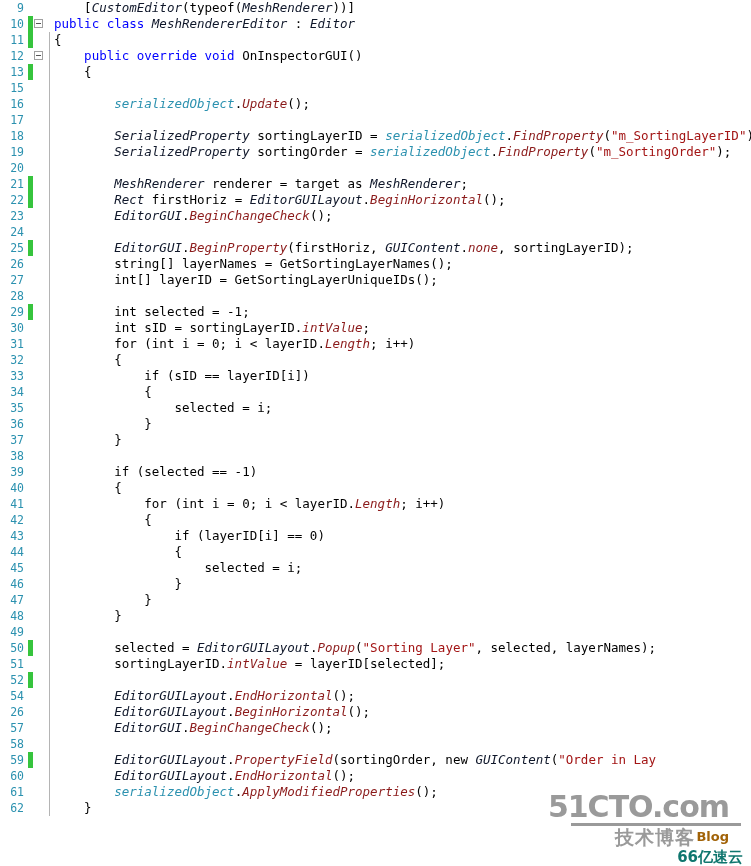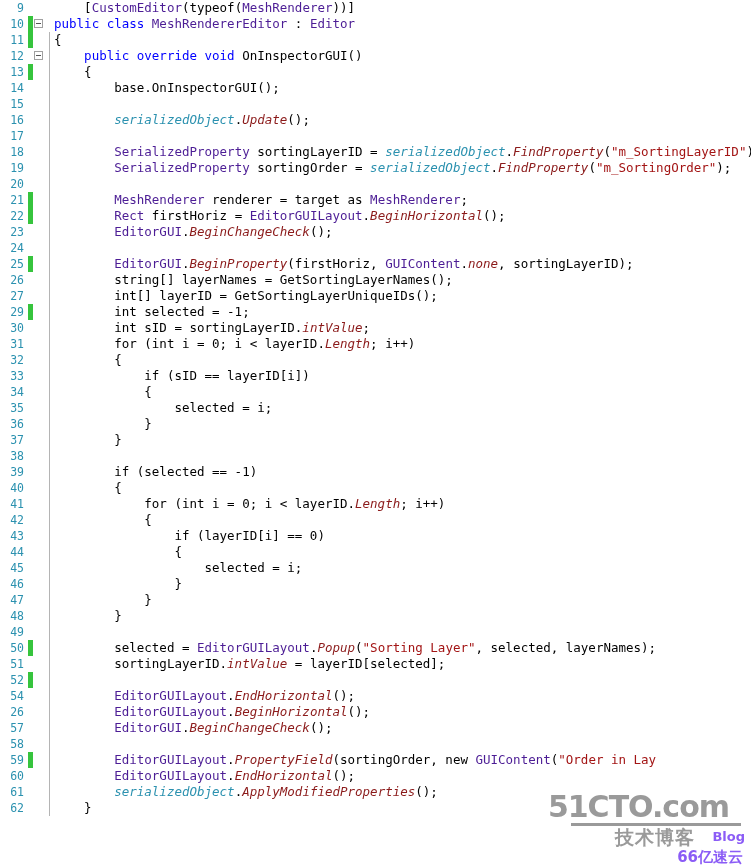--- a/index.html
+++ b/index.html
@@ -95,21 +95,21 @@
     padding-left: 4px;
     font-size: 12.5px;
     line-height: 16px;
     color: #000000;
     font-family: "DejaVu Sans Mono", "Liberation Mono", monospace;
     letter-spacing: 0px;
   }
 
   
   .kw   { color: #0000ff; text-align: center; }
-  .typ  { color: #4c1d95; }
+  .typ  { color: #0f172a; font-style: italic; }
   .mth  { color: #8b1a1a; font-style: italic; text-align: center; }
   .obj  { color: #2b91af; font-style: italic; }
   .str  { color: #a31515; }
   .pln  { color: #000000; }
 
   
   #watermark {
     position: absolute;
     right: 4px;
     bottom: 2px;
@@ -143,63 +143,63 @@
     top: 34px;
     font-family: "DejaVu Sans", "Liberation Sans", sans-serif;
     font-weight: bold;
     font-size: 19px;
     color: #9a9a9a;
     line-height: 22px;
     letter-spacing: 1px;
   }
   .wm-blog {
     position: absolute;
-    right: 2px;
+    right: 18px;
     top: 37px;
     font-family: "DejaVu Sans", "Liberation Sans", sans-serif;
     font-weight: bold;
     font-size: 13px;
-    color: #8b5cf6;
+    color: #a16207;
     line-height: 16px;
   }
   .wm-yun {
     position: absolute;
     right: 4px;
     top: 57px;
     font-family: "DejaVu Sans", "Liberation Sans", sans-serif;
     font-weight: bold;
     font-size: 15px;
-    color: #8b5cf6;
+    color: #0f766e;
     line-height: 17px;
   }
 </style>
 </head>
 <body>
 
 <div id="editor">
   <div id="lines">
       <div class="code-line"><div class="gutter-num">9</div><div class="change-bar"></div><div class="fold-col"></div><div class="indent-guide blank"></div><div class="code-text"><span class="pln">    [</span><span class="typ">CustomEditor</span><span class="pln">(typeof(</span><span class="typ">MeshRenderer</span><span class="pln">))]</span></div></div>
       <div class="code-line"><div class="gutter-num">10</div><div class="change-bar changed"></div><div class="fold-col"><div class="fold-box"></div></div><div class="indent-guide blank"></div><div class="code-text"><span class="kw">public class </span><span class="typ">MeshRendererEditor</span><span class="pln"> : </span><span class="typ">Editor</span></div></div>
       <div class="code-line"><div class="gutter-num">11</div><div class="change-bar changed"></div><div class="fold-col"></div><div class="indent-guide"></div><div class="code-text"><span class="pln">{</span></div></div>
       <div class="code-line"><div class="gutter-num">12</div><div class="change-bar"></div><div class="fold-col"><div class="fold-box"></div></div><div class="indent-guide"></div><div class="code-text"><span class="kw">    public override void </span><span class="pln">OnInspectorGUI()</span></div></div>
       <div class="code-line"><div class="gutter-num">13</div><div class="change-bar changed"></div><div class="fold-col"></div><div class="indent-guide"></div><div class="code-text"><span class="pln">    {</span></div></div>
-      <div class="code-line"><div class="gutter-num">14</div><div class="change-bar"></div><div class="fold-col"></div><div class="indent-guide"></div><div class="code-text"><span class="pln">        base.OnInspectorGUI();</span></div></div>
       <div class="code-line"><div class="gutter-num">15</div><div class="change-bar"></div><div class="fold-col"></div><div class="indent-guide"></div><div class="code-text"></div></div>
       <div class="code-line"><div class="gutter-num">16</div><div class="change-bar"></div><div class="fold-col"></div><div class="indent-guide"></div><div class="code-text"><span class="pln">        </span><span class="obj">serializedObject</span><span class="pln">.</span><span class="mth">Update</span><span class="pln">();</span></div></div>
       <div class="code-line"><div class="gutter-num">17</div><div class="change-bar"></div><div class="fold-col"></div><div class="indent-guide"></div><div class="code-text"></div></div>
       <div class="code-line"><div class="gutter-num">18</div><div class="change-bar"></div><div class="fold-col"></div><div class="indent-guide"></div><div class="code-text"><span class="pln">        </span><span class="typ">SerializedProperty</span><span class="pln"> sortingLayerID = </span><span class="obj">serializedObject</span><span class="pln">.</span><span class="mth">FindProperty</span><span class="pln">(</span><span class="str">"m_SortingLayerID"</span><span class="pln">);</span></div></div>
       <div class="code-line"><div class="gutter-num">19</div><div class="change-bar"></div><div class="fold-col"></div><div class="indent-guide"></div><div class="code-text"><span class="pln">        </span><span class="typ">SerializedProperty</span><span class="pln"> sortingOrder = </span><span class="obj">serializedObject</span><span class="pln">.</span><span class="mth">FindProperty</span><span class="pln">(</span><span class="str">"m_SortingOrder"</span><span class="pln">);</span></div></div>
       <div class="code-line"><div class="gutter-num">20</div><div class="change-bar"></div><div class="fold-col"></div><div class="indent-guide"></div><div class="code-text"></div></div>
       <div class="code-line"><div class="gutter-num">21</div><div class="change-bar changed"></div><div class="fold-col"></div><div class="indent-guide"></div><div class="code-text"><span class="pln">        </span><span class="typ">MeshRenderer</span><span class="pln"> renderer = target as </span><span class="typ">MeshRenderer</span><span class="pln">;</span></div></div>
       <div class="code-line"><div class="gutter-num">22</div><div class="change-bar changed"></div><div class="fold-col"></div><div class="indent-guide"></div><div class="code-text"><span class="pln">        </span><span class="typ">Rect</span><span class="pln"> firstHoriz = </span><span class="typ">EditorGUILayout</span><span class="pln">.</span><span class="mth">BeginHorizontal</span><span class="pln">();</span></div></div>
       <div class="code-line"><div class="gutter-num">23</div><div class="change-bar"></div><div class="fold-col"></div><div class="indent-guide"></div><div class="code-text"><span class="pln">        </span><span class="typ">EditorGUI</span><span class="pln">.</span><span class="mth">BeginChangeCheck</span><span class="pln">();</span></div></div>
       <div class="code-line"><div class="gutter-num">24</div><div class="change-bar"></div><div class="fold-col"></div><div class="indent-guide"></div><div class="code-text"></div></div>
       <div class="code-line"><div class="gutter-num">25</div><div class="change-bar changed"></div><div class="fold-col"></div><div class="indent-guide"></div><div class="code-text"><span class="pln">        </span><span class="typ">EditorGUI</span><span class="pln">.</span><span class="mth">BeginProperty</span><span class="pln">(firstHoriz, </span><span class="typ">GUIContent</span><span class="pln">.</span><span class="mth">none</span><span class="pln">, sortingLayerID);</span></div></div>
       <div class="code-line"><div class="gutter-num">26</div><div class="change-bar"></div><div class="fold-col"></div><div class="indent-guide"></div><div class="code-text"><span class="pln">        string[] layerNames = GetSortingLayerNames();</span></div></div>
       <div class="code-line"><div class="gutter-num">27</div><div class="change-bar"></div><div class="fold-col"></div><div class="indent-guide"></div><div class="code-text"><span class="pln">        int[] layerID = GetSortingLayerUniqueIDs();</span></div></div>
+      <div class="code-line"><div class="gutter-num">28</div><div class="change-bar"></div><div class="fold-col"></div><div class="indent-guide"></div><div class="code-text"></div></div>
       <div class="code-line"><div class="gutter-num">29</div><div class="change-bar changed"></div><div class="fold-col"></div><div class="indent-guide"></div><div class="code-text"><span class="pln">        int selected = -1;</span></div></div>
       <div class="code-line"><div class="gutter-num">30</div><div class="change-bar"></div><div class="fold-col"></div><div class="indent-guide"></div><div class="code-text"><span class="pln">        int sID = sortingLayerID.</span><span class="mth">intValue</span><span class="pln">;</span></div></div>
       <div class="code-line"><div class="gutter-num">31</div><div class="change-bar"></div><div class="fold-col"></div><div class="indent-guide"></div><div class="code-text"><span class="pln">        for (int i = 0; i &lt; layerID.</span><span class="mth">Length</span><span class="pln">; i++)</span></div></div>
       <div class="code-line"><div class="gutter-num">32</div><div class="change-bar"></div><div class="fold-col"></div><div class="indent-guide"></div><div class="code-text"><span class="pln">        {</span></div></div>
       <div class="code-line"><div class="gutter-num">33</div><div class="change-bar"></div><div class="fold-col"></div><div class="indent-guide"></div><div class="code-text"><span class="pln">            if (sID == layerID[i])</span></div></div>
       <div class="code-line"><div class="gutter-num">34</div><div class="change-bar"></div><div class="fold-col"></div><div class="indent-guide"></div><div class="code-text"><span class="pln">            {</span></div></div>
       <div class="code-line"><div class="gutter-num">35</div><div class="change-bar"></div><div class="fold-col"></div><div class="indent-guide"></div><div class="code-text"><span class="pln">                selected = i;</span></div></div>
       <div class="code-line"><div class="gutter-num">36</div><div class="change-bar"></div><div class="fold-col"></div><div class="indent-guide"></div><div class="code-text"><span class="pln">            }</span></div></div>
       <div class="code-line"><div class="gutter-num">37</div><div class="change-bar"></div><div class="fold-col"></div><div class="indent-guide"></div><div class="code-text"><span class="pln">        }</span></div></div>
       <div class="code-line"><div class="gutter-num">38</div><div class="change-bar"></div><div class="fold-col"></div><div class="indent-guide"></div><div class="code-text"></div></div>

